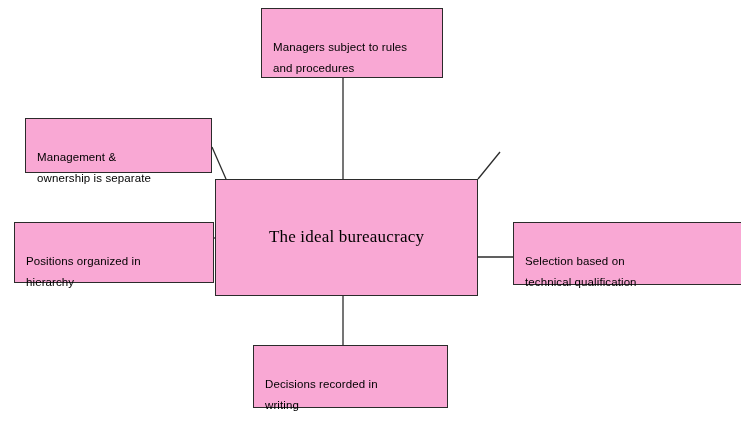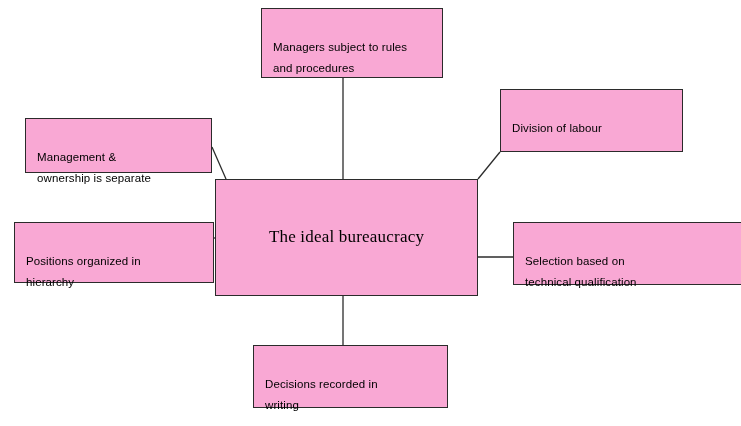--- a/index.html
+++ b/index.html
@@ -70,23 +70,20 @@
   <div class="node" style="left:261px; top:8px; width:182px; height:70px;">
     <span>Managers subject to rules
 and procedures</span>
   </div>
 
   <div class="node" style="left:25px; top:92px; width:187px; height:55px;margin-top:26px;">
     <span>Management &amp;
 ownership is separate</span>
   </div>
 
-  <div class="node" style="left:500px; top:89px; width:183px; height:63px;">
-    <span>Division of labour</span>
-  </div>
 
   <div class="node center" style="left:215px; top:179px; width:263px; height:117px;">
     <span>The ideal bureaucracy</span>
   </div>
 
   <div class="node" style="left:14px; top:222px; width:200px; height:61px;">
     <span>Positions organized in
 hierarchy</span>
   </div>
 

